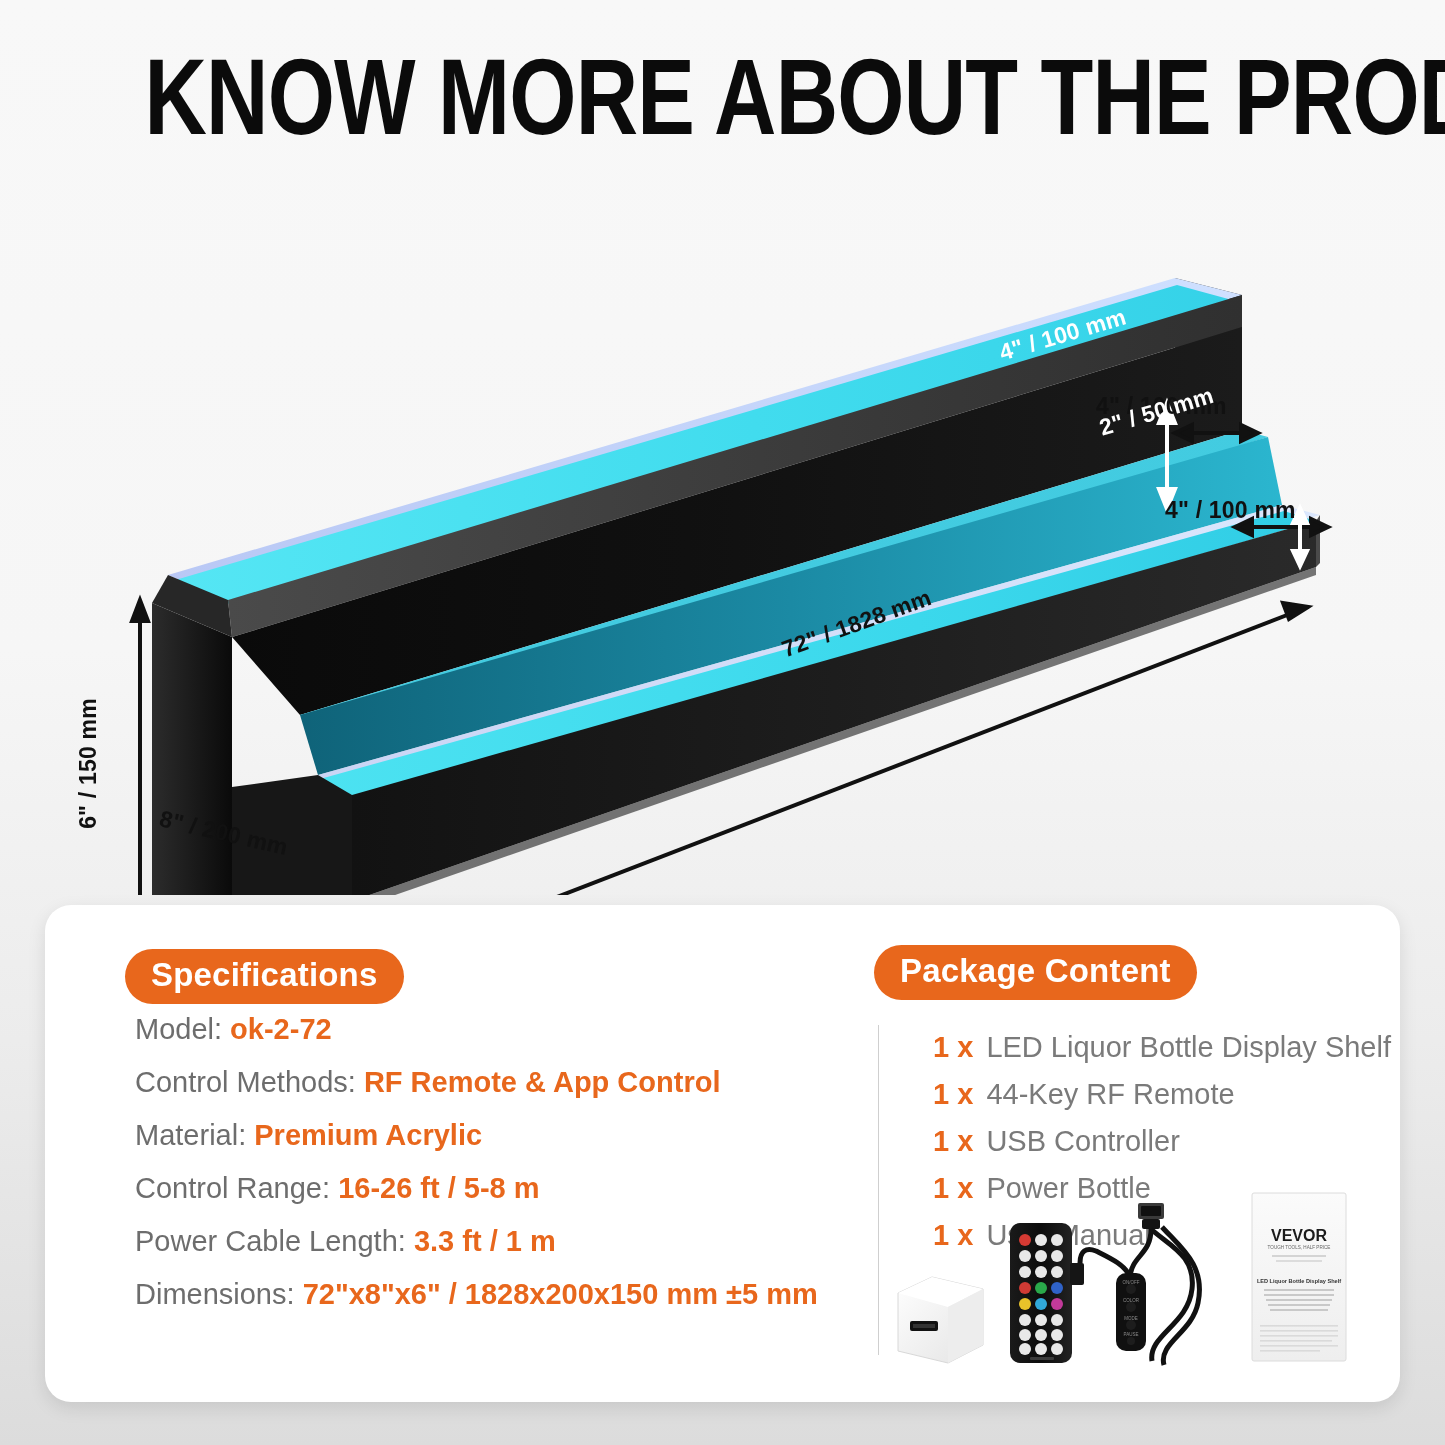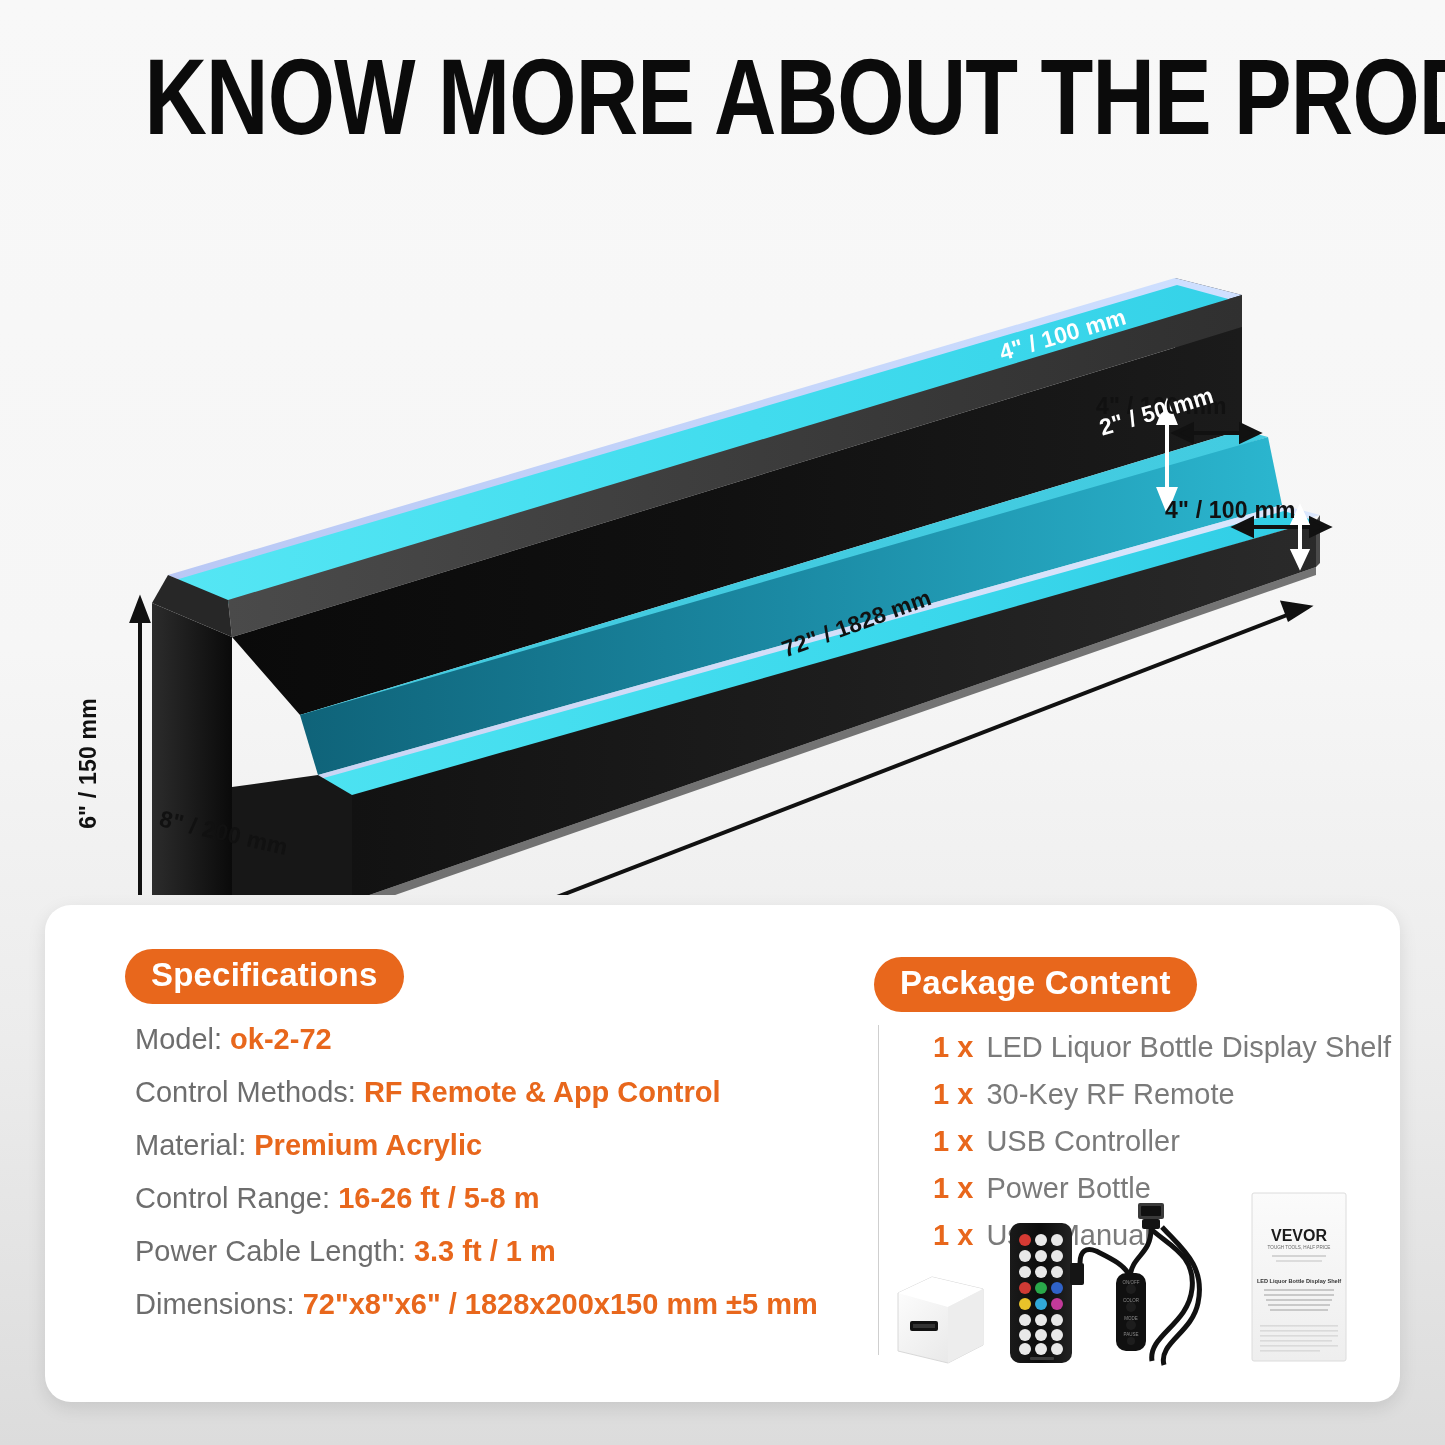--- a/index.html
+++ b/index.html
@@ -53,23 +53,23 @@
     background:#e8671c;
     color:#ffffff;
     font-weight:700;
     border-radius:28px;
     padding:9px 26px 11px 26px;
     font-size:33px;
     letter-spacing:0.2px;
     line-height:1.05;
   }
   .spec-head{position:absolute;left:80px;top:44px;}
-  .pkg-head{position:absolute;left:829px;top:52px;}
-
-  .spec-list{position:absolute;left:90px;top:120px;width:720px;}
+  .pkg-head{position:absolute;left:829px;top:40px;}
+
+  .spec-list{position:absolute;left:90px;top:110px;width:720px;}
   .spec-row{
     font-size:29px;color:#6d6d6d;line-height:1.0;
     margin-bottom:24px;white-space:nowrap;
   }
   .spec-row .k{font-weight:400;}
   .spec-row .v{font-weight:700;color:#e8671c;}
 
   .divider{
     position:absolute;left:833px;top:120px;
     width:1px;height:330px;background:#cfcfcf;
@@ -251,21 +251,21 @@
     <span class="pill">Package Content</span>
   </div>
 
   <div class="pkg-list">
     <div class="pkg-row">
       <span class="qty">1 x</span>
       <span>LED Liquor Bottle Display Shelf</span>
     </div>
     <div class="pkg-row">
       <span class="qty">1 x</span>
-      <span>30-Key RF Remote</span>
+      <span>44-Key RF Remote</span>
     </div>
     <div class="pkg-row">
       <span class="qty">1 x</span>
       <span>USB Controller</span>
     </div>
     <div class="pkg-row">
       <span class="qty">1 x</span>
       <span>Power Bottle</span>
     </div>
     <div class="pkg-row">

